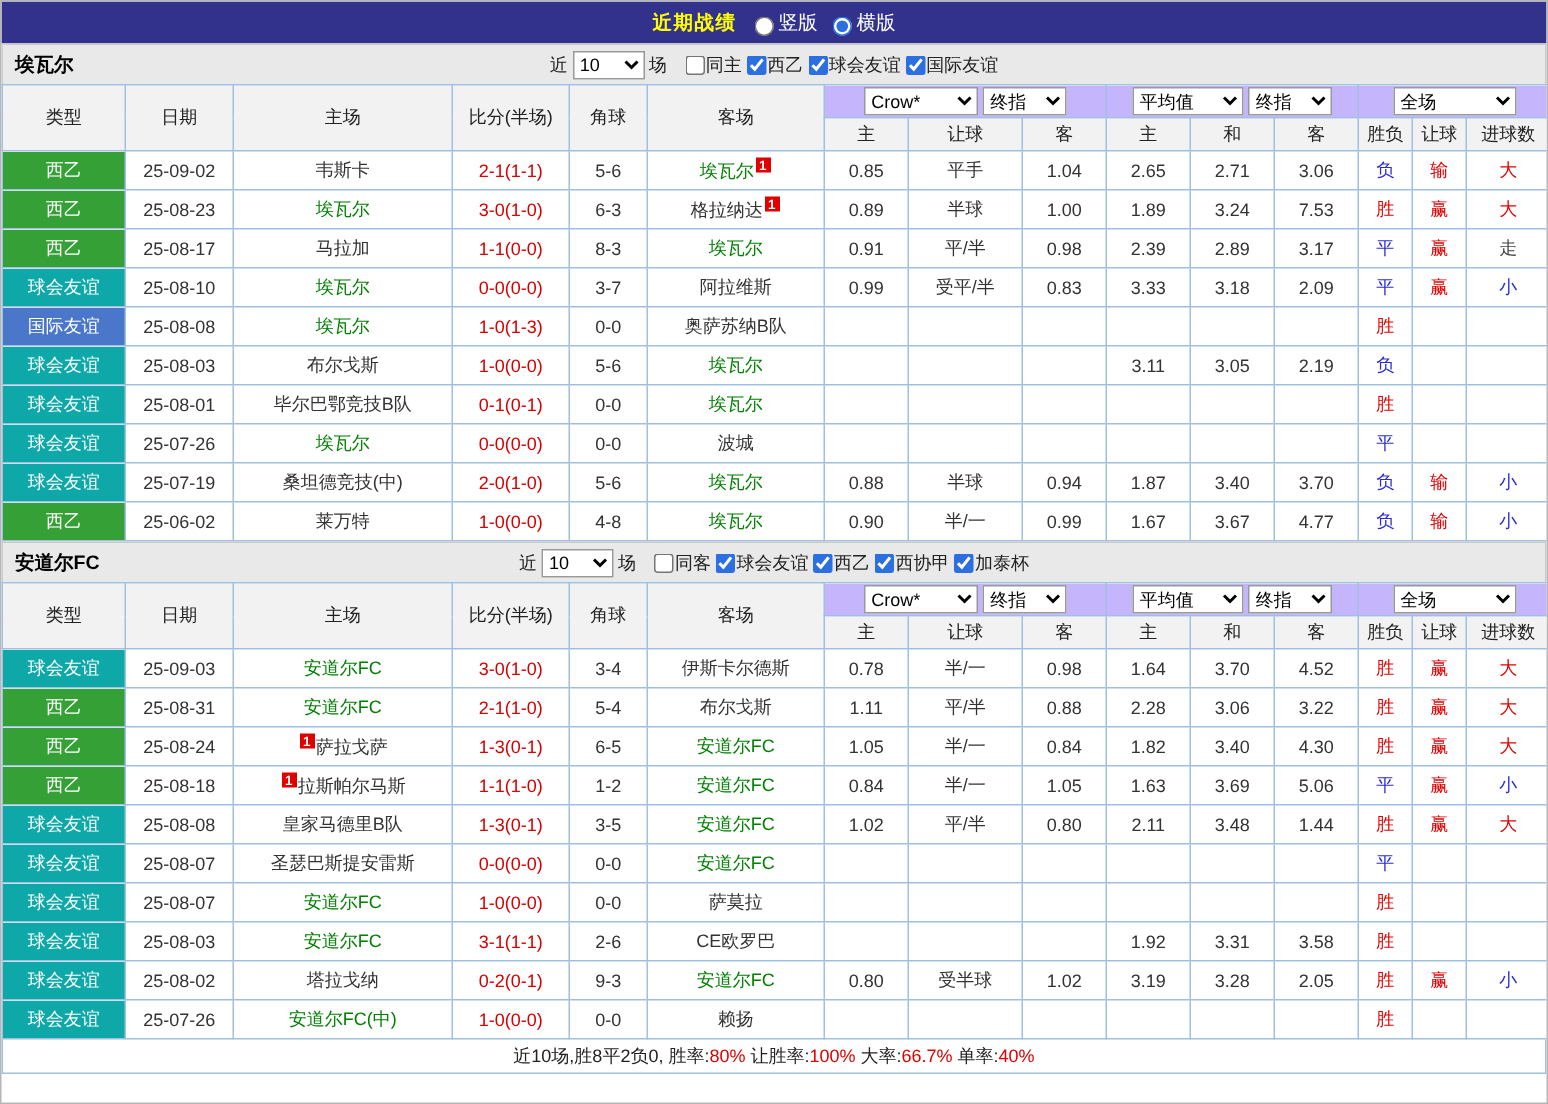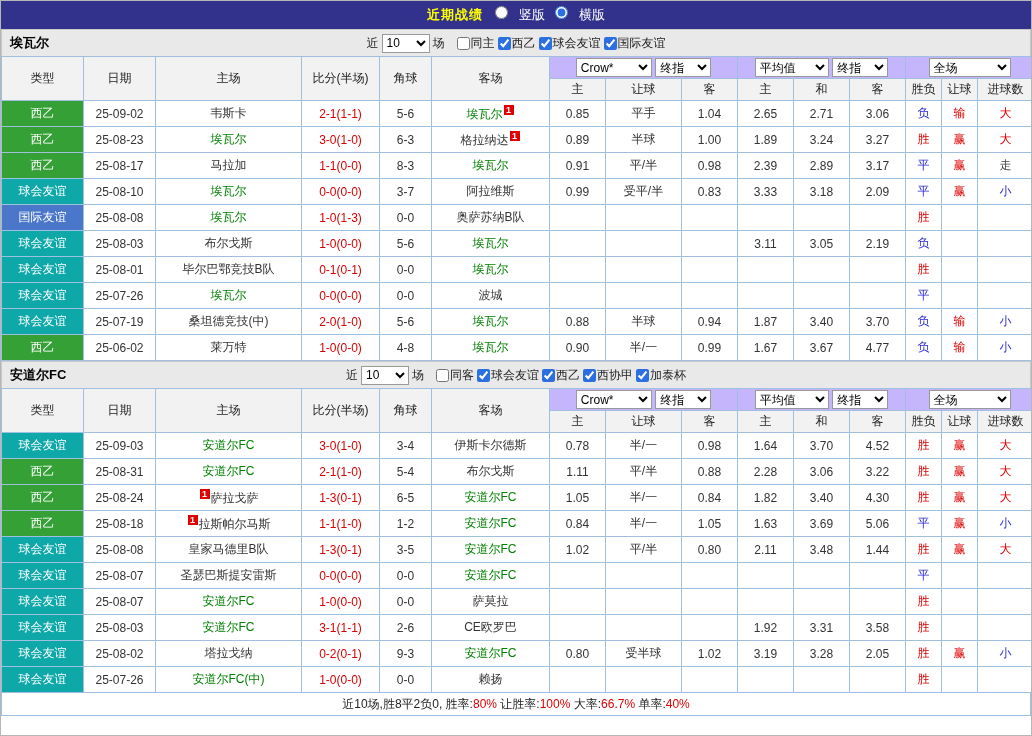--- a/index.html
+++ b/index.html
@@ -4,21 +4,21 @@
 <style>
   * { margin:0; padding:0; box-sizing:border-box; }
   html,body { background:#fff; }
   body { font-family:"Liberation Sans","DejaVu Sans",sans-serif; }
   .page { width:1032px; height:736px; border:1px solid #b6b6b6; overflow:hidden; background:#fff; }
 
   
   .topbar { height:28px; background:#32328c; color:#fff; display:flex; align-items:center;
             justify-content:center; gap:12px; font-size:13px; }
   .topbar .title { color:#ffff00; font-weight:bold; letter-spacing:1px;text-align:right; }
-  .radio-opt { display:inline-flex; align-items:flex-start; gap:11px; cursor:pointer; }
+  .radio-opt { display:inline-flex; align-items:flex-end; gap:3px; cursor:pointer; }
   input[type=radio], input[type=checkbox] { accent-color:#2b6fe0; width:13px; height:13px; margin:0; }
 
   
   .sec-header { height:27px; background:#e9e9e9; border:1px solid #c9c9c9; border-bottom:none;
                 position:relative; display:flex; align-items:center; justify-content:center;
                 font-size:12px; color:#222; }
   .team-name { position:absolute; left:8px; font-weight:bold; font-size:13px; color:#000; }
   .filters { display:inline-flex; align-items:center; gap:3px; }
   .filter-cbs { display:inline-flex; align-items:flex-end; margin-left:6px; }
   label.cb { display:inline-flex; align-items:center; gap:1px; margin-left:3px; cursor:pointer; }
@@ -167,21 +167,21 @@
             <td>25-08-23</td>
             <td><span class="focus-team">埃瓦尔</span></td>
             <td class="score">3-0(1-0)</td>
             <td>6-3</td>
             <td><span>格拉纳达</span><sup class="badge">1</sup></td>
             <td>0.89</td>
             <td>半球</td>
             <td>1.00</td>
             <td>1.89</td>
             <td>3.24</td>
-            <td>3.27</td>
+            <td>7.53</td>
             <td style="color: rgb(224, 0, 0);">胜</td>
             <td style="color: rgb(224, 0, 0);">赢</td>
             <td style="color: rgb(224, 0, 0);">大</td>
           </tr>
           <tr>
             <td class="type-cell" style="background: rgb(53, 160, 53);">西乙</td>
             <td>25-08-17</td>
             <td><span>马拉加</span></td>
             <td class="score">1-1(0-0)</td>
             <td>8-3</td>

